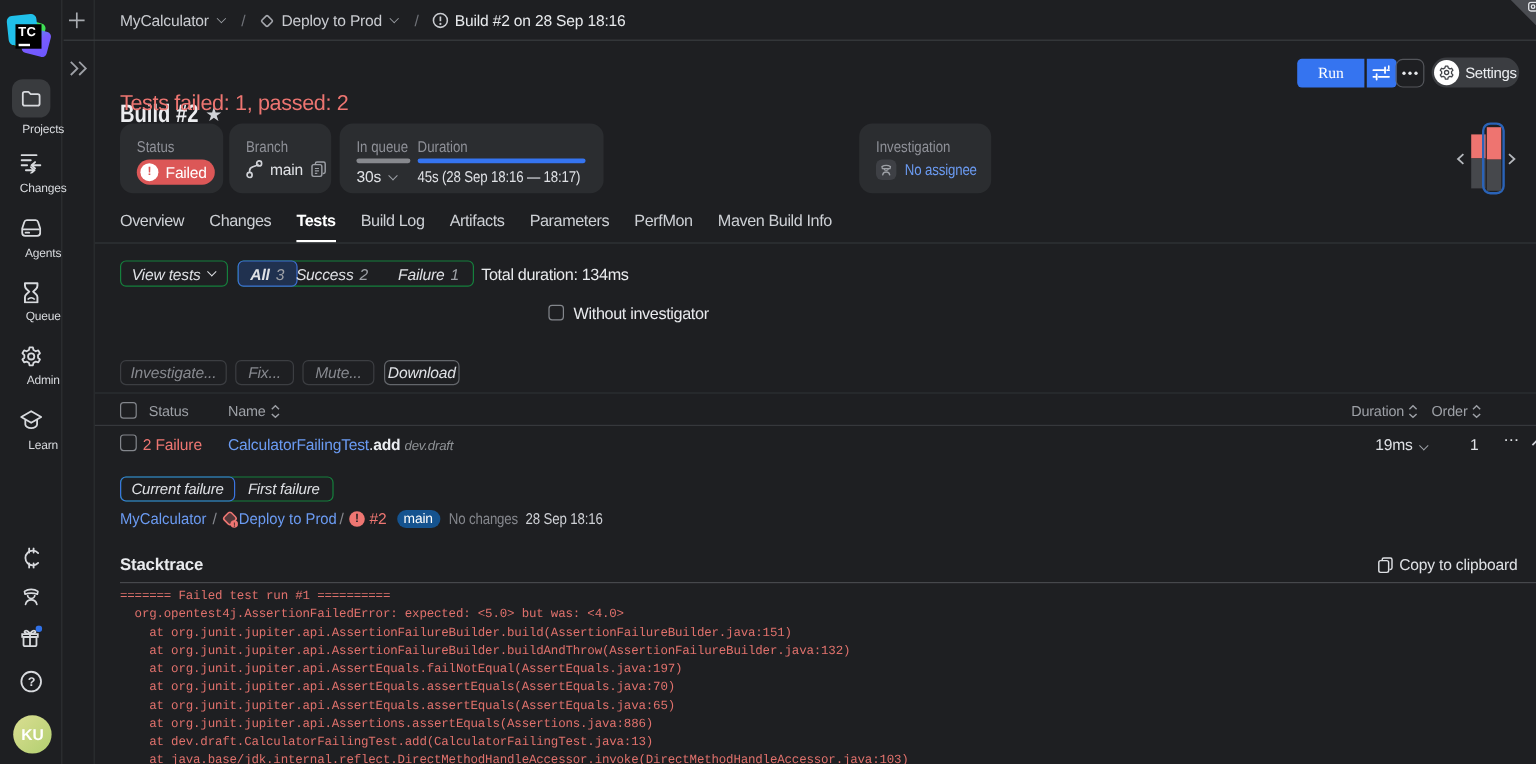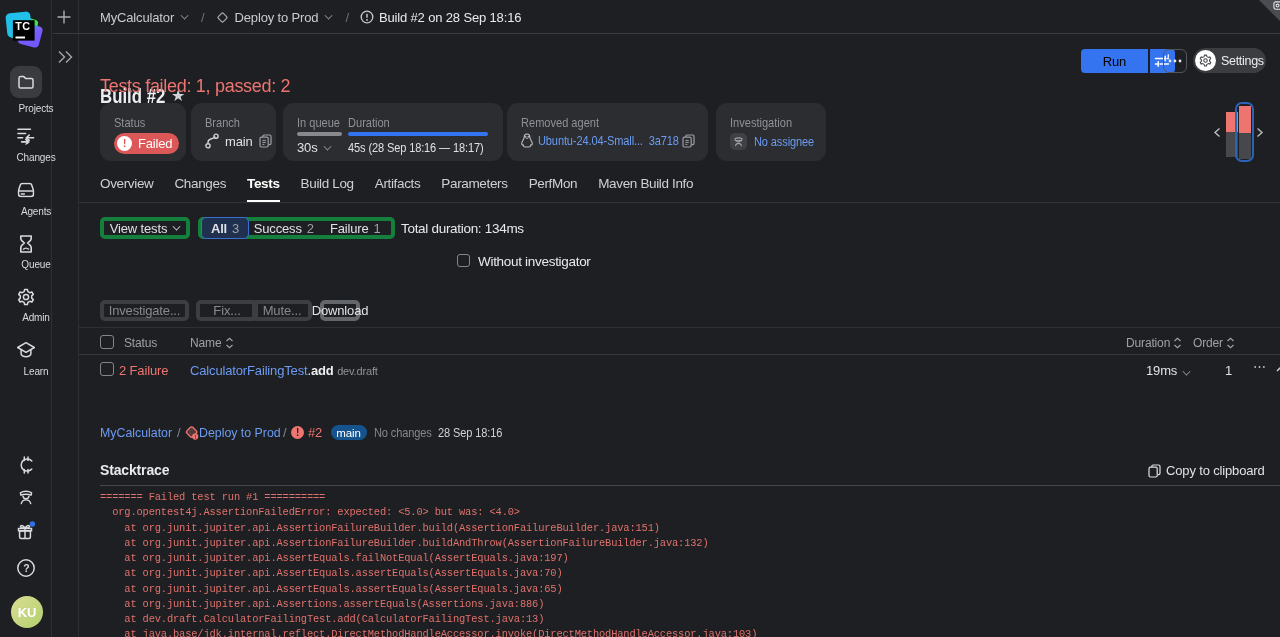--- a/index.html
+++ b/index.html
@@ -20,21 +20,21 @@
   
   #header { position:absolute; left:53px; top:0; width:1227px; height:34px; border-bottom:1px solid #3a3c40; }
   #crumbs { position:absolute; left:47px; top:0; height:34px; display:flex; align-items:center; font-size:13px; color:#c9cbd0; }
   #corner { position:absolute; right:0; top:0; width:21px; height:21px; background:#4a4c51; clip-path:polygon(100% 0, 0 0, 100% 100%); }
 
   
   #main { position:absolute; left:79px; top:34px; width:1201px; height:603px; }
   h1 { position:absolute; left:21px; top:14px; font-size:21px; font-weight:bold; color:#ecedf0; letter-spacing:0;margin-top:36px; }
   #failtxt { position:absolute; left:21px; top:41.5px; font-size:18px; color:#ed7571; letter-spacing:-0.3px; }
   #runbar { position:absolute; left:1002px; top:15px; height:24px; display:flex; }
-  #runbtn { width:67px; height:24px; background:#3574f0; border-radius:4px 0 0 4px; color:#000000; display:flex; align-items:center; justify-content:center; font-size:13px; }
+  #runbtn { width:56px; height:24px; background:#3574f0; border-radius:4px 0 0 4px; color:#ffffff; display:flex; align-items:center; justify-content:center; font-size:13px;font-family:Liberation Serif, serif; }
   #runopt { width:25px; height:24px; background:#3574f0; border-radius:0 4px 4px 0; margin-left:1.5px; display:flex; align-items:center; justify-content:center; }
   #morebtn { position:absolute; left:1084px; top:15px; width:24px; height:24px; border:1px solid #54565b; border-radius:6px; color:#e8eaed; display:flex; align-items:center; justify-content:center; }
   #settingsbtn { position:absolute; left:1114px; top:14px; width:73px; height:25px; background:#3b3d41; border-radius:13px; display:flex; align-items:center; font-size:12.5px; color:#eceef1; letter-spacing:-0.3px; }
   #settingsbtn .circ { width:21px; height:21px; background:#fff; border-radius:50%; margin:0 5px 0 2px; display:flex; align-items:center; justify-content:center; }
 
   
   .card { position:absolute; top:69px; height:58px; background:#2b2d30; border-radius:11px; }
   .card .lbl { position:absolute; left:14px; top:12px; font-size:13px; color:#8f9198; white-space:nowrap; letter-spacing:0; transform:scaleX(.85); transform-origin:0 50%; }
   .card .cnt { position:absolute; left:14px; top:30px; font-size:13px; color:#dfe1e5; display:flex; align-items:center; white-space:nowrap; }
   #failbadge { display:flex; align-items:center; height:21px; background:#dc5757; border-radius:11px; padding:0 7px 0 3px; color:#fff; letter-spacing:-0.2px; }
@@ -43,21 +43,21 @@
   
   .chart-bar { position:absolute; }
 
   
   #tabs { position:absolute; left:21px; top:142px; display:flex; font-size:13.5px; color:#cdd0d5; letter-spacing:-0.35px; }
   #tabs .tab { margin-right:21px; padding-bottom:9px; }
   #tabs .sel { color:#fff; font-weight:bold; border-bottom:2px solid #fff; }
   #tabline { position:absolute; left:0px; top:168px; width:1201px; height:1px; background:#333539; }
 
   
-  .ctl { position:absolute; display:flex; align-items:center; justify-content:center; font-size:13px; border:4px solid #15803d; border-radius:5px; color:#dfe1e5; white-space:nowrap; }
+  .ctl { position:absolute; display:flex; align-items:center; justify-content:center; font-size:13px; border:1px solid #15803d; border-radius:5px; color:#dfe1e5; white-space:nowrap;font-style:italic; }
   .num { color:#9da0a6; margin-left:5px; }
   .dim { color:#87898f; border-color:#3c3e42; }
 
   .chev { display:inline-block; width:7px; height:7px; border-right:1.5px solid #9da0a6; border-bottom:1.5px solid #9da0a6; transform:rotate(45deg) scale(.8); margin-left:6px; margin-top:-3px; }
   .gr { color:#9da0a6; }
   .checkbox { position:absolute; width:14px; height:14px; border:1.5px solid #83868c; border-radius:3px; }
 
   
   #stack { position:absolute; left:21px; top:456px; font-family:"Liberation Mono", monospace; font-size:10.4px; line-height:15.25px; color:#e0716c; white-space:pre; }
 </style>
@@ -280,41 +280,20 @@
   <div class="card" style="left:204px; width:220px;">
     <div class="lbl">In queue</div>
     <div class="lbl" style="left:65px;">Duration</div>
     <div class="abs" style="left:14px; top:29px; width:45px; height:4px; background:#87898e; border-radius:2px;"></div>
     <div class="abs" style="left:65px; top:29px; width:140px; height:4px; background:#3574f0; border-radius:2px;"></div>
     <div class="cnt" style="top:37px;">30s<span class="chev"></span></div>
     <div class="cnt" style="left:65px; top:37px;">
         <span class="sx">45s (28 Sep 18:16 — 18:17)</span>
       </div>
   </div>
-  <div class="card" style="left:428px; width:201px;">
-    <div class="lbl">Removed agent</div>
-    <div class="cnt">
-        <svg width="12" height="15" viewBox="0 0 12 15" style="margin-right:5px;">
-          <g fill="none" stroke="#b9bcc2" stroke-width="1.15">
-            <path d="M6 1c1.8 0 2.8 1.4 2.8 3.1 0 1 .5 2.1 1.2 3.2.8 1.2 1.3 2.4 1.3 3.5 0 .8-.6 1.3-1.4 1.1-.3 1.4-.9 2.1-2 2.1H4.1c-1.1 0-1.7-.7-2-2.1-.8.2-1.4-.3-1.4-1.1 0-1.1.5-2.3 1.3-3.5.7-1.1 1.2-2.2 1.2-3.2C3.2 2.4 4.2 1 6 1z"></path>
-            <circle cx="4.6" cy="3.9" r=".35" fill="#b9bcc2"></circle>
-            <circle cx="7.4" cy="3.9" r=".35" fill="#b9bcc2"></circle>
-            <path d="M5 5.2c.6.5 1.4.5 2 0" stroke-width=".9"></path>
-          </g>
-        </svg>
-        <span class="blue sx" style="margin-right:-21px;">Ubuntu-24.04-Small...&nbsp;&nbsp;3a718</span>
-        <svg width="13" height="14" viewBox="0 0 13 14" style="margin-left:-1px;">
-          <g fill="none" stroke="#9da0a6" stroke-width="1.2">
-            <rect x="1" y="3.2" width="8.2" height="9.8" rx="1.5"></rect>
-            <path d="M3.8 3V2.4c0-.8.6-1.4 1.4-1.4h5.4c.8 0 1.4.6 1.4 1.4v6.8c0 .8-.6 1.4-1.4 1.4h-.7"></path>
-            <path d="M3.4 6.4h3.4M3.4 8.4h3.4M3.4 10.4h2" stroke-width="1"></path>
-          </g>
-        </svg>
-      </div>
-  </div>
   <div class="card" style="left:637px; width:110px;">
     <div class="lbl">Investigation</div>
     <div class="cnt">
         <span style="width:17px;height:17px;background:#3e4045;border-radius:5px;margin-right:7px;display:flex;align-items:center;justify-content:center;">
           <svg width="11" height="11" viewBox="0 0 18 18">
             <g fill="none" stroke="#9da0a6" stroke-width="1.8">
               <path d="M3.2 4.6C4.9 3.5 6.9 3 9 3s4.1.5 5.8 1.6l-.6 2.9H3.8z" stroke-linejoin="round"></path>
               <path d="M5.9 7.5a3.2 3.2 0 0 0 6.2 0"></path>
               <path d="M4.2 15.8c.5-2.3 2.5-3.8 4.8-3.8s4.3 1.5 4.8 3.8" stroke-linecap="round"></path>
             </g>
@@ -346,32 +325,32 @@
     <div class="tab">Artifacts</div>
     <div class="tab">Parameters</div>
     <div class="tab">PerfMon</div>
     <div class="tab">Maven Build Info</div>
   </div>
   <div id="tabline"></div>
 
   <div class="ctl" style="left:21px; top:183px; width:90px; height:22px;">View tests<span class="chev" style="border-color:#dfe1e5;"></span></div>
   <div class="ctl" style="left:119px; top:183px; width:197px; height:22px; padding:0;">
     <div style="flex:1; display:flex; align-items:center; justify-content:center; height:22px; margin:-1px; border:1px solid #3d6fd2; background:#20314f; border-radius:5px; font-weight:bold;">All<span class="num" style="font-weight:normal;">3</span></div>
-    <div style="flex:1.55; display:flex; align-items:center; justify-content:center;">Success<span class="num">2</span></div>
+    <div style="flex:1.55; display:flex; align-items:center; ">Success<span class="num">2</span></div>
     <div style="flex:1.55; display:flex; align-items:center; justify-content:center;">Failure<span class="num">1</span></div>
   </div>
   <div class="abs" style="left:322px; top:187px; font-size:13.5px; color:#e8eaed; letter-spacing:-0.3px;">Total duration: 134ms</div>
 
   <div class="checkbox" style="left:378px; top:220px; width:13px; height:13px;"></div>
   <div class="abs" style="left:399px; top:220px; font-size:13.5px; color:#e8eaed; letter-spacing:-0.3px;">Without investigator</div>
 
   <div class="ctl dim" style="left:21px; top:266px; width:89px; height:21px;">Investigate...</div>
-  <div class="ctl dim" style="left:117px; top:266px; width:62px; height:21px;">Fix...</div>
+  <div class="ctl dim" style="left:117px; top:266px; width:49px; height:21px;">Fix...</div>
   <div class="ctl dim" style="left:173px; top:266px; width:60px; height:21px;">Mute...</div>
-  <div class="ctl" style="left:241px; top:266px; width:40px; height:21px; border-color:#63666b;">Download</div>
+  <div class="ctl" style="left:241px; top:266px; width:63px; height:21px; border-color:#63666b;">Download</div>
 
   <div class="abs" style="left:0; top:292.5px; width:1201px; height:1px; background:#2e3034;"></div>
   <div class="checkbox" style="left:21px; top:301px;"></div>
   <div class="abs gr" style="left:45px; top:302px; font-size:12px;">Status</div>
   <div class="abs gr" style="left:111px; top:302px; font-size:12px; white-space:nowrap;">Name <svg width="9" height="12" viewBox="0 0 9 12" style="display:inline-block; vertical-align:-2px;">
         <g fill="none" stroke="#9da0a6" stroke-width="1.2">
           <path d="M1.5 4L4.5 1.2 7.5 4"></path>
           <path d="M1.5 8l3 2.8 3-2.8"></path>
         </g>
       </svg></div>
@@ -384,30 +363,34 @@
   <div class="abs gr" style="left:1114px; top:302px; font-size:12px; white-space:nowrap;">Order <svg width="9" height="12" viewBox="0 0 9 12" style="display:inline-block; vertical-align:-2px;">
         <g fill="none" stroke="#9da0a6" stroke-width="1.2">
           <path d="M1.5 4L4.5 1.2 7.5 4"></path>
           <path d="M1.5 8l3 2.8 3-2.8"></path>
         </g>
       </svg></div>
   <div class="abs" style="left:0; top:319.5px; width:1201px; height:1px; background:#36383c;"></div>
 
   <div class="checkbox" style="left:21px; top:328px;"></div>
   <div class="abs" style="left:40px; top:329px; font-size:13px; color:#ee7672;">2 Failure</div>
-  <div class="abs" style="left:111px; top:329px; font-size:13px;"><span class="blue">CalculatorFailingTest</span><span style="color:#eceef2;">.<b>add</b></span> <span style="font-size:11px; color:#8f9296;">dev.draft</span></div>
+  <div class="abs" style="left:111px; top:329px; font-size:13px;"><span class="blue">CalculatorFailingTest</span><span style="color:#eceef2;">.<b>add</b></span> <span style="font-size:11px; color:#8f9296;font-style:italic;">dev.draft</span></div>
   <div class="abs" style="left:1067px; top:329px; font-size:13px;">19ms<span class="chev"></span></div>
   <div class="abs" style="left:1146px; top:329px; font-size:13px;">1</div>
   <div class="abs" style="left:1174px; top:325px; font-size:13px; letter-spacing:1px;">⋯</div>
   <div class="abs" style="left:1196px; top:329px;" id="ic-up">
       <svg width="12" height="12" viewBox="0 0 12 12">
         <path d="M2 8l4-4 4 4" fill="none" stroke="#cfd1d6" stroke-width="1.5"></path>
       </svg>
     </div>
 
+  <div class="ctl" style="left:21px; top:363px; width:178px; height:21px; padding:0; font-size:12.5px;">
+    <div style="width:96px; display:flex; align-items:center; justify-content:center; height:21px; margin:-1px 0 -1px -1px; border:1px solid #3b74e0; border-radius:5px;">Current failure</div>
+    <div style="flex:1; display:flex; align-items:center; justify-content:center;">First failure</div>
+  </div>
 
   <div class="abs" style="left:0; top:391px; width:1201px; height:16px; font-size:13px; color:#85878d;">
     <span class="abs blue" style="left:21px; top:0;"><span class="sx9" style="transform:scaleX(.95); letter-spacing:0;">MyCalculator</span></span>
     <span class="abs" style="left:98px; top:0;">/</span>
     <span class="abs" id="ic-dep" style="left:105px; top:1px;">
         <svg width="16" height="15" viewBox="0 0 16 15">
           <rect x="3.4" y="1.8" width="8.4" height="8.4" rx="2" fill="#54383a" stroke="#ee7672" stroke-width="1.3" transform="rotate(45 7.6 6)"></rect>
           <circle cx="11.2" cy="10.6" r="3.1" fill="#ee7672"></circle>
           <text x="10.4" y="13" font-size="5.5" font-weight="bold" fill="#3b2527" font-family="Liberation Sans">!</text>
         </svg>

